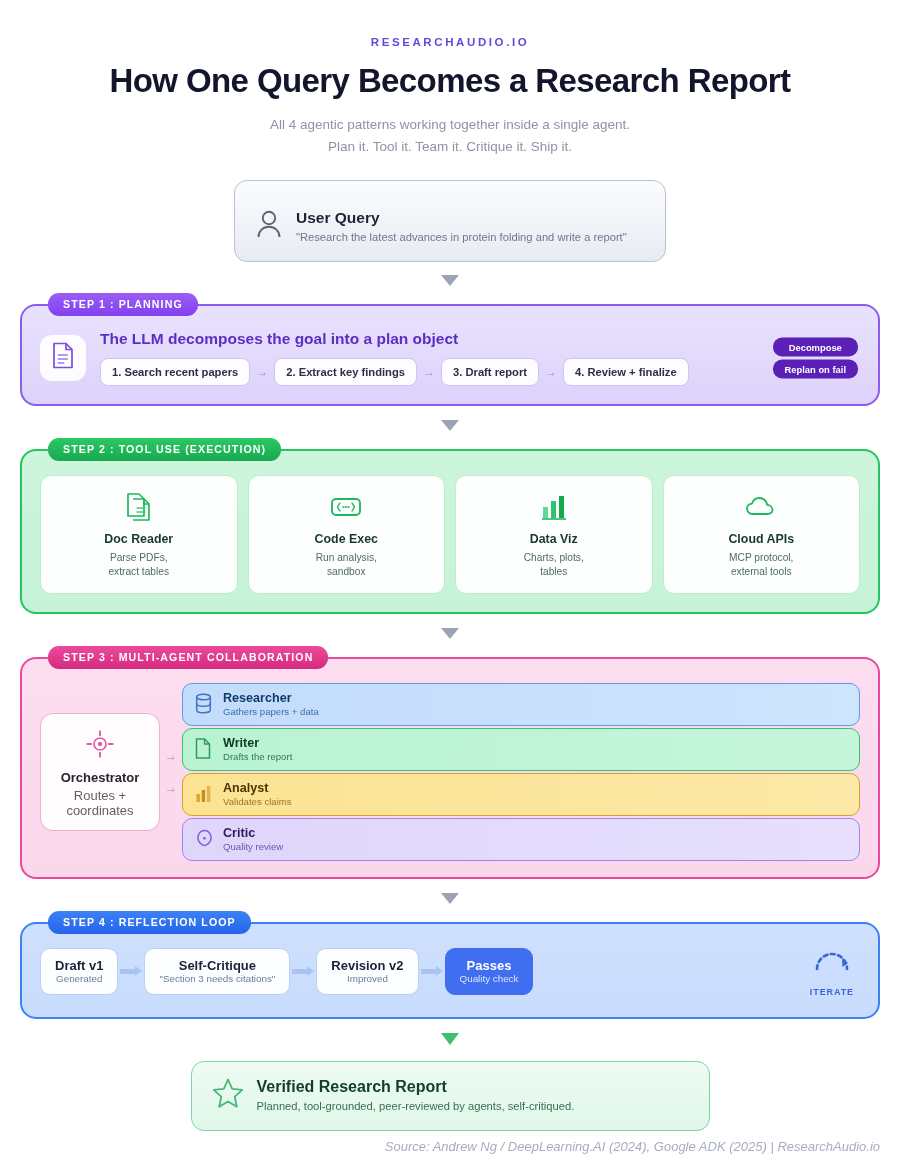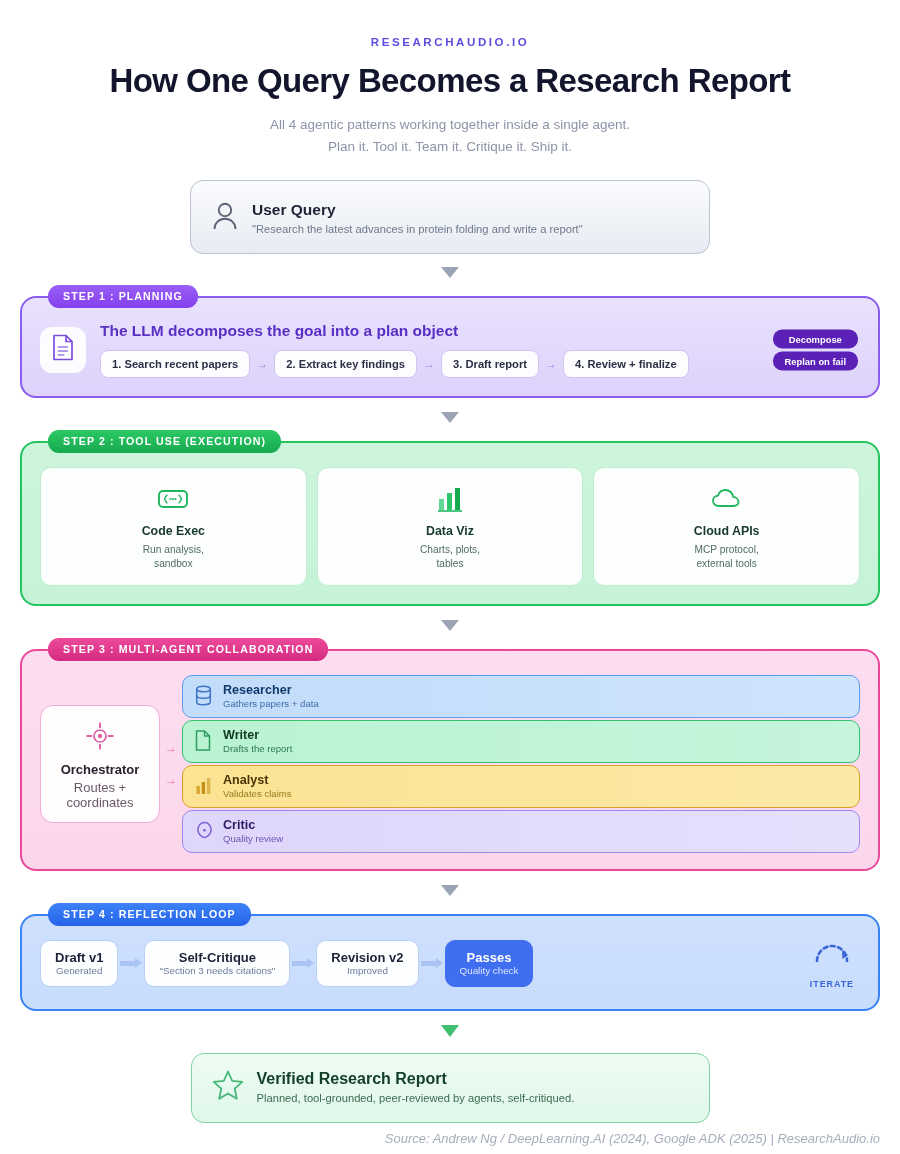--- a/index.html
+++ b/index.html
@@ -46,25 +46,25 @@
     margin: 0 auto;
     border-left: 9px solid transparent;
     border-right: 9px solid transparent;
   }
   .arrow.gray  { border-top: 11px solid #9aa4b5; }
   .arrow.green { border-top: 12px solid #3fbf6f; }
 
   
   .query-wrap { display: flex; justify-content: center; margin-top: 22px; }
   .query-card {
-    width: 520px;
+    width: 432px;
     border: 1.6px solid #b9c2d0;
     border-radius: 13px;
     background: linear-gradient(180deg,#fbfcfe 0%, #e7ebf2 100%);
-    padding: 20px 20px 18px 20px;
+    padding: 28px 20px 18px 20px;
     display: flex;
     align-items: center;
     gap: 13px;
   }
   .query-txt .t1 { font-size: 15.5px; font-weight: bold; color: #1d2236; }
   .query-txt .t2 { font-size: 11.2px; color: #6e7party; color:#6e788c; margin-top: 4px; }
   .q-arrow { margin-top: 13px; }
 
   
   .section { position: relative; margin-top: 18px; }
@@ -292,20 +292,33 @@
     </div>
   </div>
   <div class="arrow gray" style="margin-top:14px;"></div>
 
   <div class="section s2">
     <div class="sec-badge">STEP 2 : TOOL USE (EXECUTION)</div>
     <div class="sec-body">
       <div class="tools">
 
 
+        <div class="tool">
+          <div class="ico">
+            <svg width="28" height="32" viewBox="0 0 28 32">
+                <path d="M3 3h11l5 5v17H3z" fill="none" stroke="#1fb85e" stroke-width="1.7" stroke-linejoin="round"></path>
+                <path d="M8 8h11l5 5v16H8" fill="none" stroke="#1fb85e" stroke-width="1.7" stroke-linejoin="round"></path>
+                <path d="M19 8v5h5" fill="none" stroke="#1fb85e" stroke-width="1.5"></path>
+                <path d="M11.5 17h9M11.5 21h9M11.5 25h6" stroke="#3fd07a" stroke-width="1.4"></path>
+              </svg>
+          </div>
+          <div class="nm">Doc Reader</div>
+          <div class="ds" style="white-space:pre-line;">Parse PDFs,
+extract tables</div>
+        </div>
 
         <div class="tool">
           <div class="ico">
             <svg width="34" height="26" viewBox="0 0 34 26">
                 <rect x="3" y="5" width="28" height="16" rx="4" fill="none" stroke="#1fb85e" stroke-width="1.9"></rect>
                 <path d="M11.5 9c-2 0-2 4-3.5 4 1.5 0 1.5 4 3.5 4" fill="none" stroke="#1fb85e" stroke-width="1.5"></path>
                 <path d="M22.5 9c2 0 2 4 3.5 4-1.5 0-1.5 4-3.5 4" fill="none" stroke="#1fb85e" stroke-width="1.5"></path>
                 <circle cx="14.5" cy="13" r="1.1" fill="#1fb85e"></circle>
                 <circle cx="17" cy="13" r="1.1" fill="#1fb85e"></circle>
                 <circle cx="19.5" cy="13" r="1.1" fill="#1fb85e"></circle>

